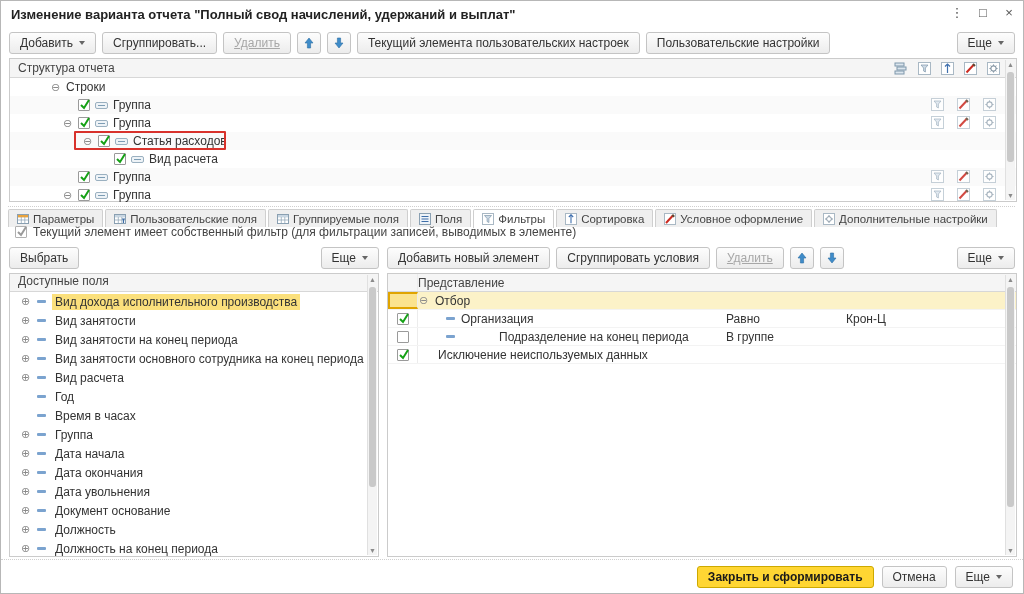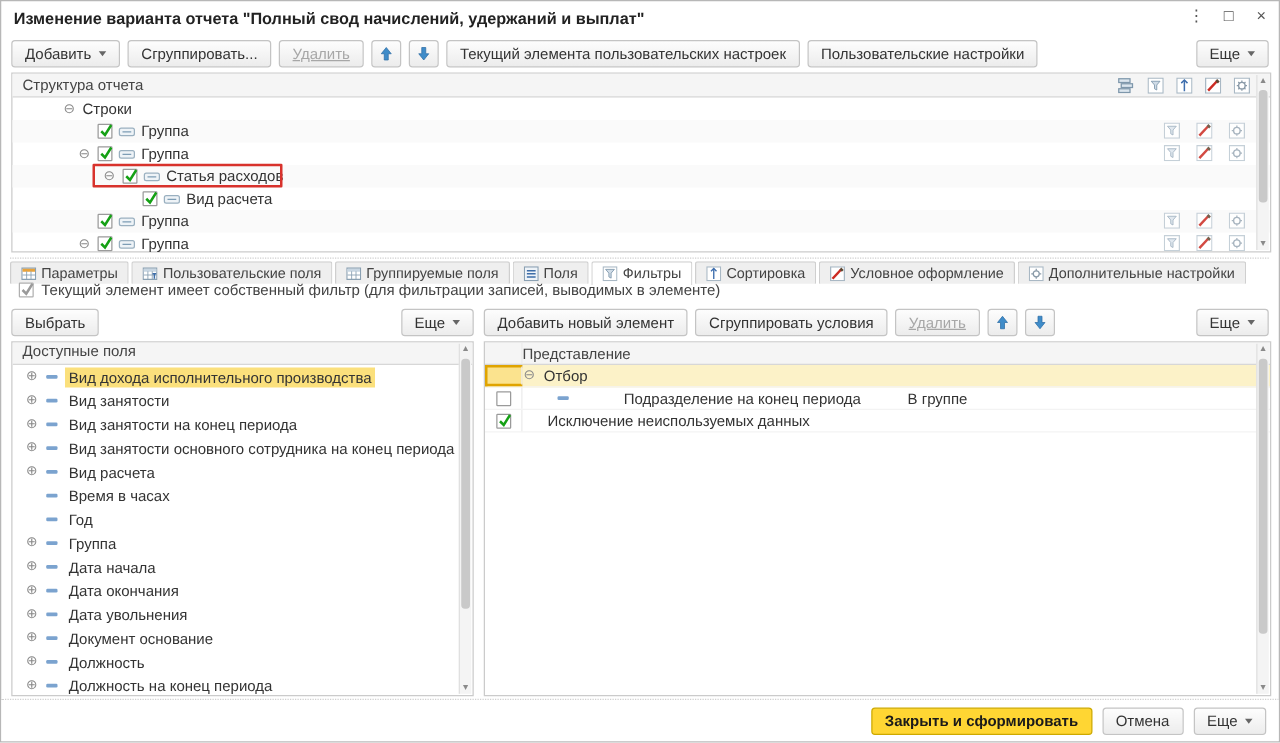--- a/index.html
+++ b/index.html
@@ -459,26 +459,26 @@
       <span class="lbl">Вид занятости основного сотрудника на конец периода</span>
     </div>
   <div class="list-item">
       <span class="expander">⊕</span>
       <span class="dash"></span>
       <span class="lbl">Вид расчета</span>
     </div>
   <div class="list-item">
       <span class="expander"> </span>
       <span class="dash"></span>
+      <span class="lbl">Год</span>
+    </div>
+  <div class="list-item">
+      <span class="expander"> </span>
+      <span class="dash"></span>
       <span class="lbl">Время в часах</span>
-    </div>
-  <div class="list-item">
-      <span class="expander"> </span>
-      <span class="dash"></span>
-      <span class="lbl">Год</span>
     </div>
   <div class="list-item">
       <span class="expander">⊕</span>
       <span class="dash"></span>
       <span class="lbl">Группа</span>
     </div>
   <div class="list-item">
       <span class="expander">⊕</span>
       <span class="dash"></span>
       <span class="lbl">Дата начала</span>
@@ -529,20 +529,35 @@
     <div class="c1"></div>
     <div class="c2">
         <span class="expander">⊖</span>
         <span>Отбор</span>
       </div>
     <div class="c3"></div>
       <div class="c4"></div>
   </div>
   <div class="ft-row">
     <div class="c1">
+        <span class="cb">
+          <svg width="14" height="14" viewBox="0 0 14 14">
+            <path d="M3 7 l3 3 l5 -8" fill="none" stroke="#15a115" stroke-width="2"></path>
+          </svg>
+        </span>
+      </div>
+    <div class="c2" style="padding-left:28px;">
+        <span class="dash"></span>
+        <span>Организация</span>
+      </div>
+    <div class="c3"><span>Равно</span></div>
+    <div class="c4"><span>Крон-Ц</span></div>
+  </div>
+  <div class="ft-row">
+    <div class="c1">
         <span class="cb"></span>
       </div>
     <div class="c2" style="padding-left:28px;gap:44px;">
         <span class="dash"></span>
         <span>Подразделение на конец периода</span>
       </div>
     <div class="c3"><span>В группе</span></div>
     <div class="c4"><span></span></div>
   </div>
   <div class="ft-row">

